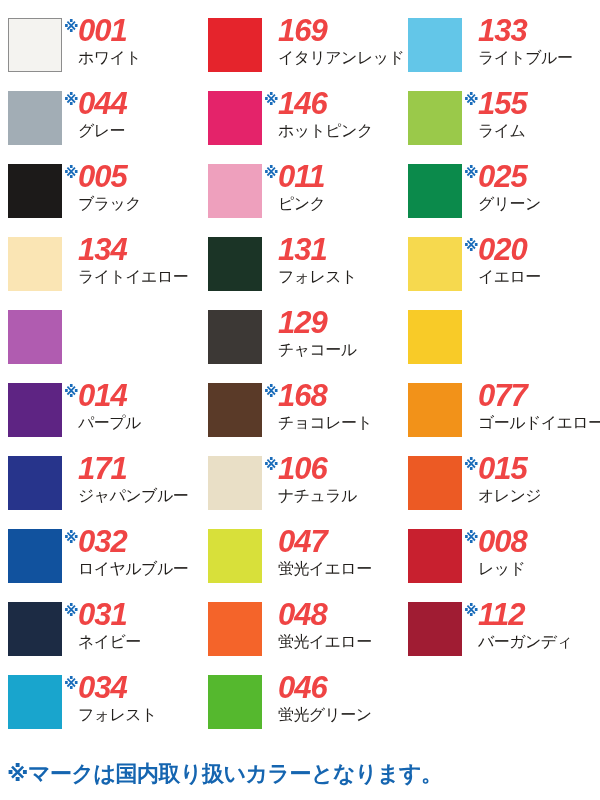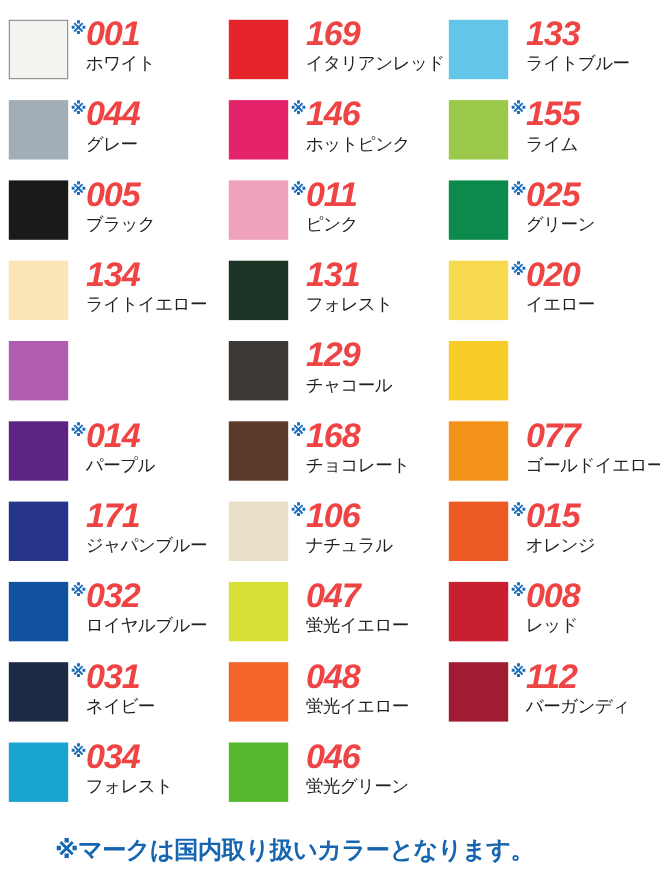--- a/index.html
+++ b/index.html
@@ -95,21 +95,20 @@
     position: absolute;
     left: 7px;
     top: 762px;
     font-size: 22px;
     font-weight: 700;
     color: #1565b0;
     letter-spacing: -0.5px;
     white-space: nowrap;
     line-height: 1.1;
     font-family: "DejaVu Sans", "Liberation Sans", sans-serif;
-    margin-left: 43px;
   }
 </style>
 </head>
 <body>
 
 <div id="color-chart">
   <div class="swatch-grid">
       <div class="color-cell">
         <div class="chip bordered" style="background: rgb(244, 243, 240);"></div>
         <div class="cell-text">

